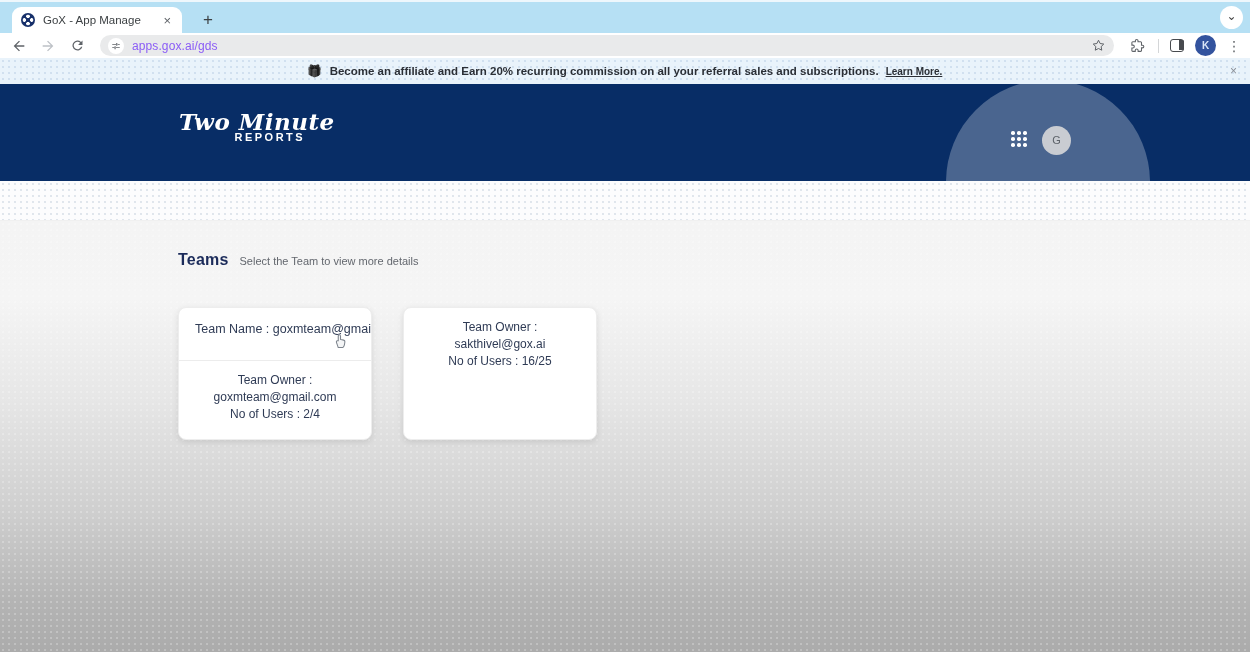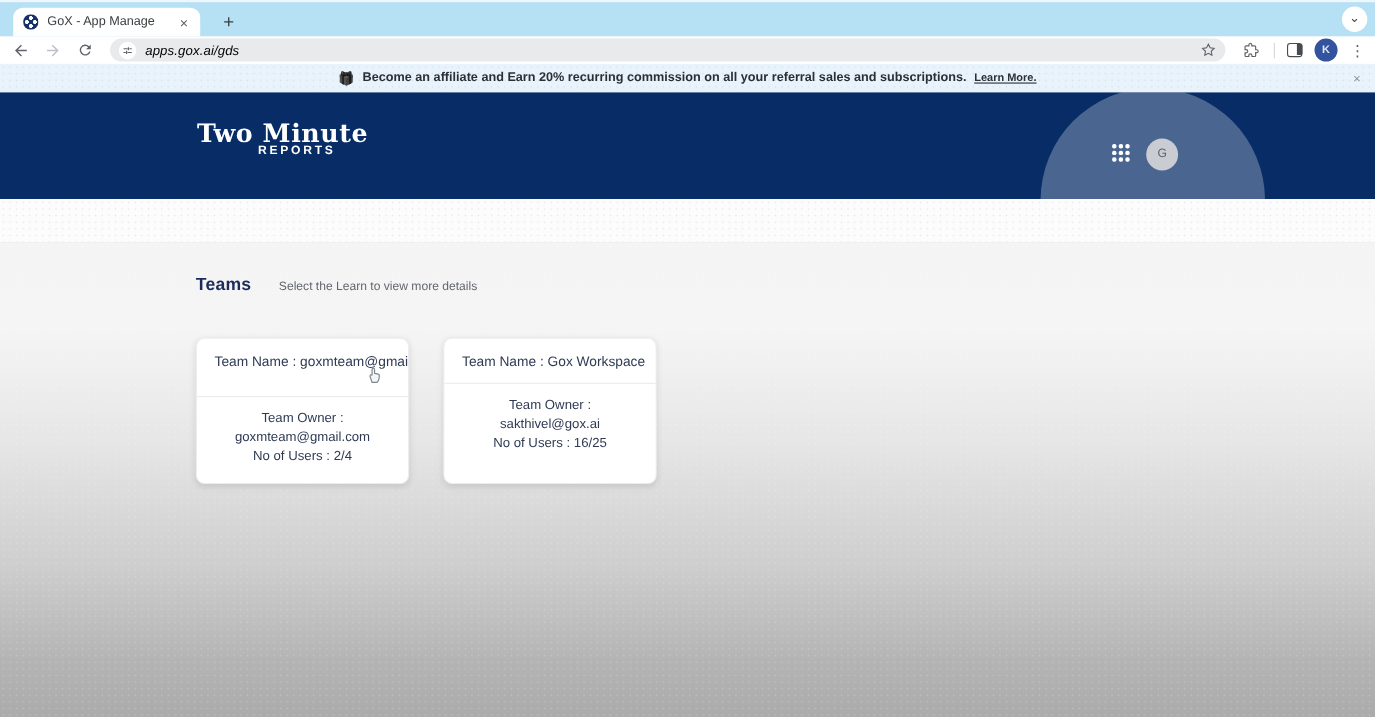--- a/index.html
+++ b/index.html
@@ -27,21 +27,21 @@
                    border-radius:50%; text-align:center; line-height:20px; font-size:12px; color:#444; }
 
   
   .toolbar { position:absolute; left:0; top:33px; width:1250px; height:25px; background:#fff;
              display:flex; align-items:center; padding:0 9px; gap:9px; }
   .nav-ic { display:flex; align-items:center; justify-content:center; width:20px; height:20px; }
   .omnibox { flex:1; height:21px; background:#e9eaeb; border-radius:11px; display:flex;
              align-items:center; padding:0 8px; gap:8px; margin:0 4px; }
   .site-chip { width:16px; height:16px; background:#fff; border-radius:50%; display:flex;
                align-items:center; justify-content:center; }
-  .url { font-size:12px; color:#000000; letter-spacing:0.1px;font-style:italic; }
+  .url { font-size:12px; color:#8b5cf6; letter-spacing:0.1px; }
   .ob-star { margin-left:auto; display:flex; align-items:center; }
   .tb-right { display:flex; align-items:center; gap:11px; }
   .tb-divider { width:1px; height:14px; background:#d4d6d8; }
   .sidepanel-ic { width:14px; height:13px; border:1.7px solid #474a4e; border-radius:3px; position:relative; }
   .sidepanel-ic::after { content:""; position:absolute; right:-0.5px; top:-0.5px; width:5px; height:10.5px;
                          background:#474a4e; border-radius:0 1.5px 1.5px 0; }
   .k-avatar { width:21px; height:21px; border-radius:50%; background:#33539e; color:#dbe6f7;
               font-size:10px; font-weight:bold; text-align:center; line-height:21px; }
   .menu-dots { font-size:14px; color:#5f6368; line-height:1; }
 
@@ -53,21 +53,21 @@
   .banner-gift { font-size:12px; filter:grayscale(1) brightness(0.45); }
   .banner-text { font-size:11.5px; color:#2b2f36; font-weight:bold;text-align:center; }
   .banner-link { font-size:10px; color:#2b2f36; font-weight:bold; text-decoration:underline; cursor:pointer; }
   .banner-close { position:absolute; right:13px; top:6px; font-size:12px; color:#8a9099; cursor:pointer; }
 
   
   .app-header { position:absolute; left:0; top:84px; width:1250px; height:97px; background:#082d66; overflow:hidden; }
   .blob { position:absolute; left:946px; top:-104px; width:204px; height:204px; border-radius:50%;
           background:rgba(255,255,255,0.27); transform:translateY(100px); }
   .logo { position:absolute; left:179px; top:24px; color:#fff; }
-  .logo-script { font-family:"DejaVu Serif", serif; font-weight:bold;
+  .logo-script { font-family:"DejaVu Serif", serif; font-style:italic; font-weight:bold;
                  font-size:23px; letter-spacing:0.5px; }
   .logo-block { font-size:11px; font-weight:800; letter-spacing:2.5px; margin-top:-4px;
                 text-align:center; padding-left:26px; }
   .apps-grid-ic { position:absolute; left:1011px; top:47px; width:17px; height:17px; cursor:pointer; }
   .apps-grid-ic i { position:absolute; left:0; top:0; width:3.5px; height:3.5px; border-radius:50%; background:#fff;
       box-shadow:6px 0 0 #fff, 12px 0 0 #fff, 0 6px 0 #fff, 6px 6px 0 #fff, 12px 6px 0 #fff,
                  0 12px 0 #fff, 6px 12px 0 #fff, 12px 12px 0 #fff; }
   .g-avatar { position:absolute; left:1042px; top:42px; width:29px; height:29px; border-radius:50%;
               background:#c9ccd2; color:#5d6269; font-size:11px; text-align:center; line-height:29px; cursor:pointer; }
 
@@ -75,21 +75,21 @@
   .texture-band { position:absolute; left:0; top:181px; width:1250px; height:40px; background:#fcfcfd;
       background-image:radial-gradient(#dfe5ec 0.7px, transparent 0.9px); background-size:6px 6px;
       border-bottom:1px solid #f0f0f0; }
 
   
   .main { position:absolute; left:0; top:221px; width:1250px; height:431px;
       background-image:
         radial-gradient(rgba(255,255,255,0.25) 0.7px, transparent 0.9px),
         linear-gradient(180deg, #f4f4f4 0%, #f5f5f5 18%, #e6e6e6 42%, #cecece 68%, #b4b4b4 88%, #ababab 100%);
       background-size:6px 6px, auto; }
-  .teams-head { position:absolute; left:178px; top:30px; display:flex; align-items:baseline; gap:25px; }
+  .teams-head { position:absolute; left:178px; top:30px; display:flex; align-items:baseline; gap:11px; }
   .teams-title { font-size:16px; font-weight:800; color:#1b2b5a; letter-spacing:0.2px; }
   .teams-sub { font-size:11px; color:#63676e; }
   .cards { position:absolute; left:178px; top:86px; display:flex; gap:31px; }
   .card { width:194px; background:#fff; border-radius:8px; border:1px solid #ededed;
           box-shadow:0 2px 6px rgba(0,0,0,0.10); cursor:pointer; }
   .card-head { padding:14px 16px 12px; font-size:12.5px; color:#2f3b55; border-bottom:1px solid #ececec;
                white-space:nowrap; overflow:hidden; }
   .card--tall .card-head { padding-bottom:24px; }
   .card-body { padding:11px 16px 16px; font-size:12px; color:#2f3b55; line-height:17px;text-align:center; }
   .cursor-hand { position:absolute; left:333px; top:112px; pointer-events:none; }
@@ -168,32 +168,31 @@
         <i></i>
       </div>
     <div class="g-avatar">G</div>
   </div>
 
   <div class="texture-band"></div>
 
   <div class="main">
     <div class="teams-head">
       <span class="teams-title">Teams</span>
-      <span class="teams-sub">Select the Learn to view more details</span>
+      <span class="teams-sub">Select the Team to view more details</span>
     </div>
     <div class="cards">
       <div class="card card--tall">
         <div class="card-head">Team Name : goxmteam@gmail...</div>
         <div class="card-body">
           <div>Team Owner : goxmteam@gmail.com</div>
           <div>No of Users : 2/4</div>
         </div>
       </div>
       <div class="card">
-        <div class="card-head">Team Name : Gox Workspace</div>
         <div class="card-body">
           <div>Team Owner : sakthivel@gox.ai</div>
           <div>No of Users : 16/25</div>
         </div>
       </div>
     </div>
     <div class="cursor-hand">
       <svg width="14" height="16" viewBox="0 0 32 36">
         <path fill="#f4f5f6" stroke="#7d848d" stroke-width="2.4" d="M12 33 L8.5 23 Q6.5 18.5 9.5 17.6 L12 17.6 L12 7 Q12 3.6 14.6 3.6 Q17.2 3.6 17.2 7 L17.2 14.4 L24.4 16 Q27.4 16.8 27.2 19.8 L26.2 26.4 Q25.6 30.6 22.4 33 Z"></path>
       </svg>

